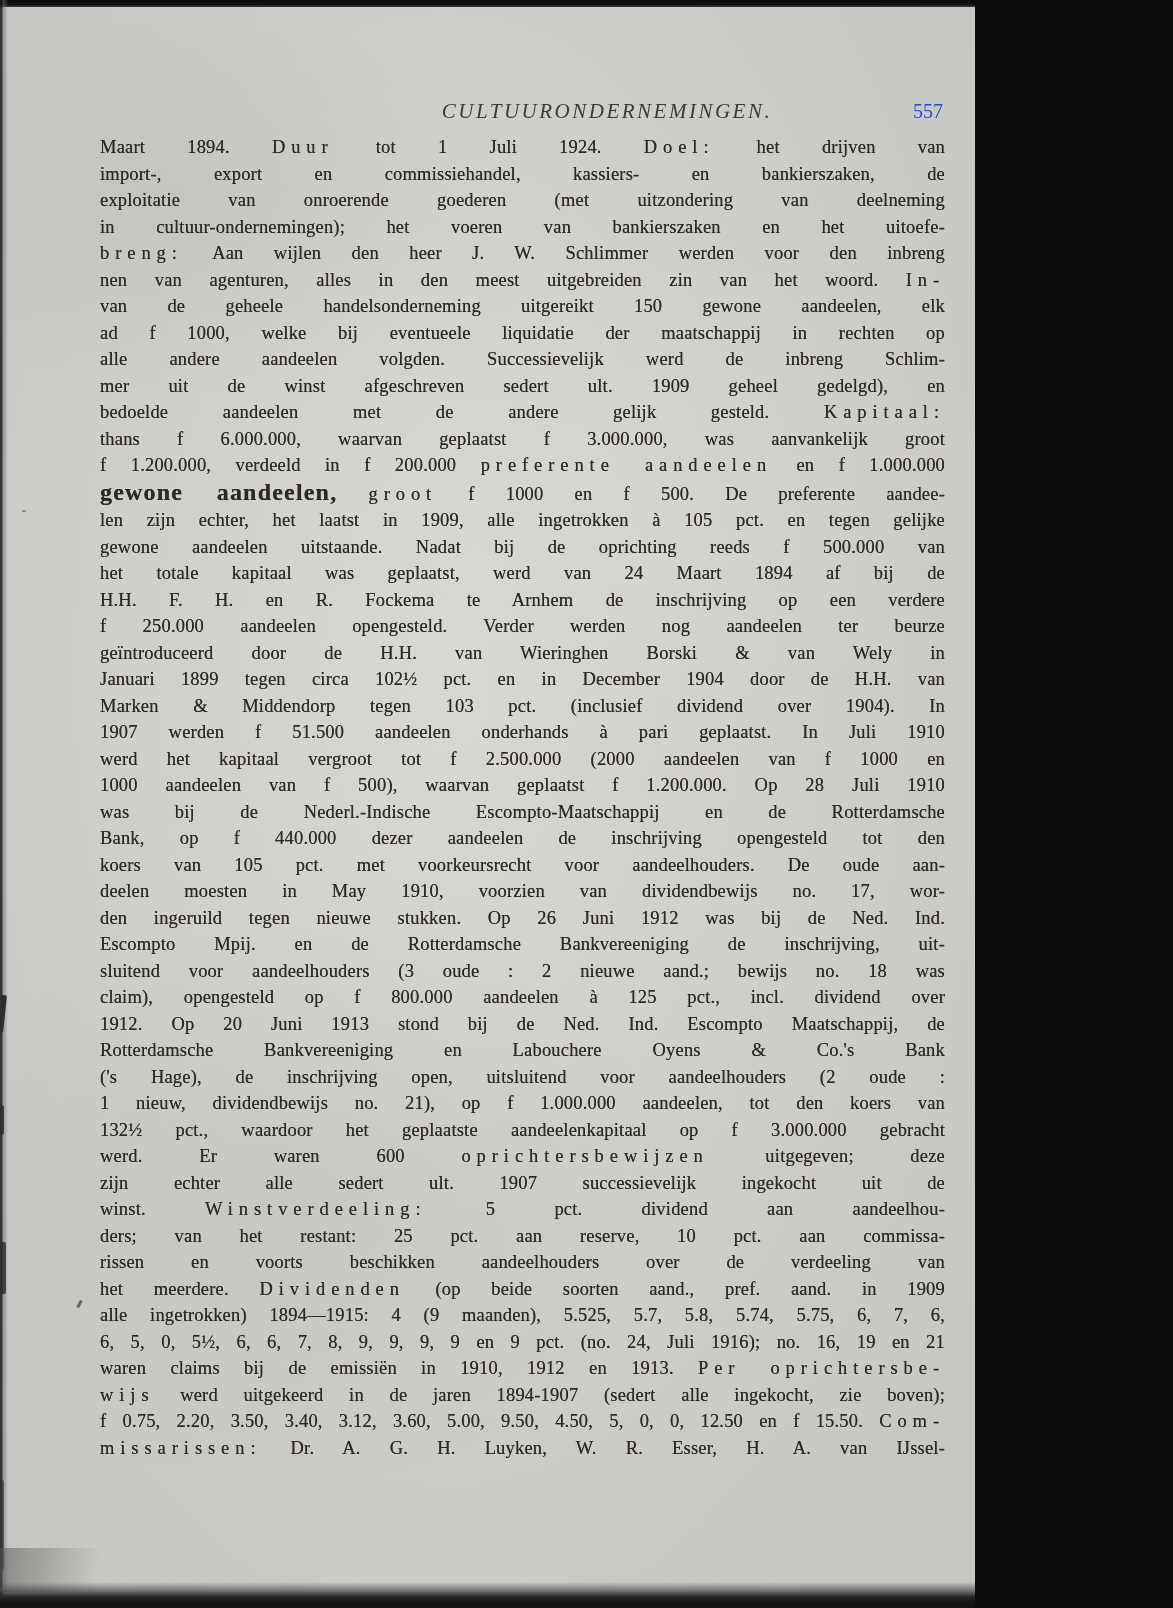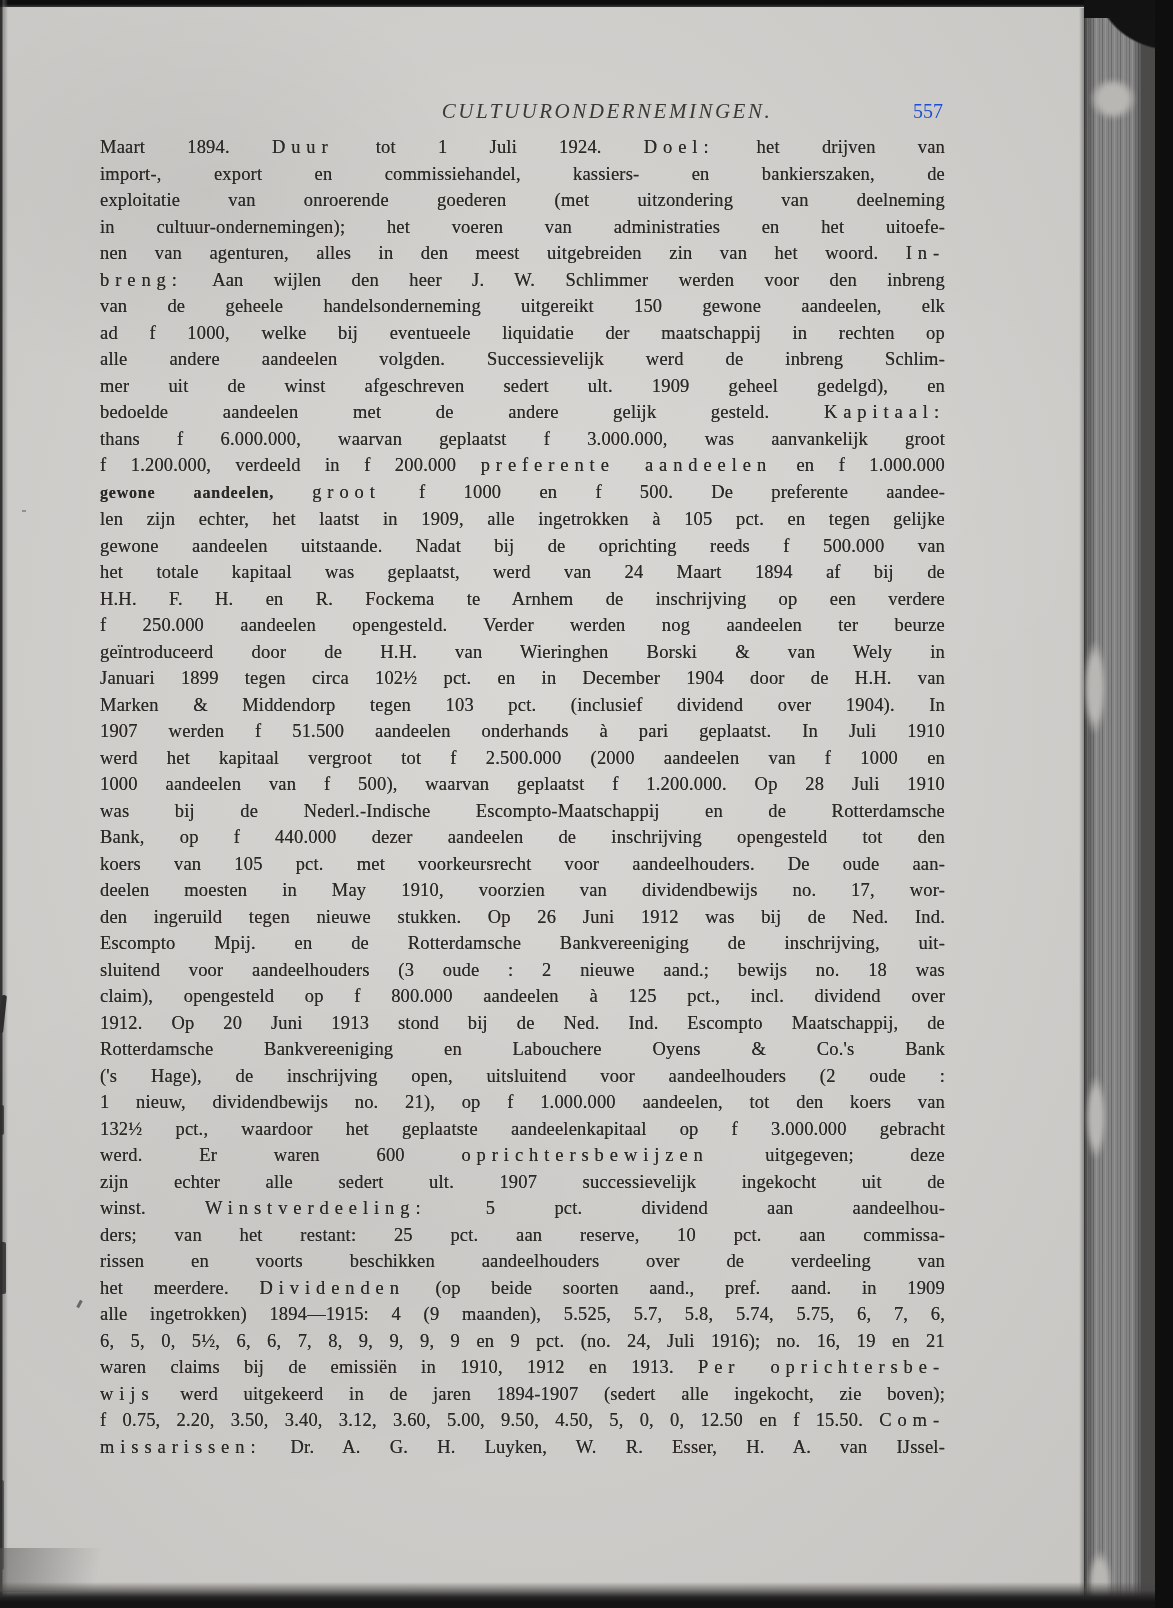--- a/index.html
+++ b/index.html
@@ -1,17 +1,17 @@
 <!DOCTYPE html>
 <html style="--paper: #d6d5d2; --ink: #2b2826;"><head>
 <meta charset="utf-8">
 <style>
   html,body{margin:0;padding:0;background:#0e0e0e;}
   .scan{
-    position:relative;width:1155px;height:1608px;overflow:hidden;
+    position:relative;width:975px;height:1608px;overflow:hidden;
     background:var(--paper,#d6d5d2);
     font-family:"Liberation Serif","DejaVu Serif",serif;
   }
   
   .paper-texture{
     position:absolute;inset:0;pointer-events:none;
     background:
       radial-gradient(ellipse 420px 300px at 18% 12%, rgba(0,0,0,.045), rgba(0,0,0,0) 70%),
       radial-gradient(ellipse 500px 380px at 70% 30%, rgba(255,255,255,.06), rgba(255,255,255,0) 70%),
       radial-gradient(ellipse 600px 420px at 30% 75%, rgba(0,0,0,.035), rgba(0,0,0,0) 70%),
@@ -27,21 +27,21 @@
   .page-number{position:absolute;right:2px;top:1px;font-size:20px;color:#1d4ed8;}
   
   .text-block{
     position:absolute;left:100px;top:134px;width:845px;
     color:var(--ink,#2b2826);font-size:18.5px;line-height:26.5px;
     text-shadow:0 0 .4px rgba(43,40,38,.75);
   }
   .line{text-align:justify;text-align-last:justify;-moz-text-align-last:justify;}
   .line span.n{letter-spacing:.01em;}
   .line span.sp{letter-spacing:.32em;}
-  .line span.b{font-weight:bold;font-size:16px;letter-spacing:.05em;}
+  .line span.b{font-weight:bold;font-size:24px;letter-spacing:.05em;}
   
   .edge-top{position:absolute;left:0;top:0;width:100%;height:7px;
     background:linear-gradient(#0d0d0d 0 4px,#3a3a3a);}
   .edge-left{position:absolute;left:0;top:0;width:8px;height:1596px;
     background:linear-gradient(90deg,rgba(25,25,25,.85) 0 2px,rgba(110,110,110,.5) 3px 4px,rgba(120,120,120,0) 8px);}
   .edge-left-mark{position:absolute;background:#2e2e2e;border-radius:2px;}
   .m1{left:0;top:995px;width:5px;height:38px;transform:rotate(6deg);}
   .m2{left:0;top:1105px;width:4px;height:30px;opacity:.8;}
   .m3{left:0;top:1242px;width:6px;height:52px;opacity:.85;}
   .m4{left:0;top:1480px;width:4px;height:90px;opacity:.6;}
@@ -87,23 +87,23 @@
 
   <div class="header-row">
     <span class="running-title">CULTUURONDERNEMINGEN.</span>
     <span class="page-number">557</span>
   </div>
 
   <div class="text-block">
       <div class="line"><span class="n">Maart 1894. </span><span class="sp">Duur</span><span class="n"> tot 1 Juli 1924. </span><span class="sp">Doel:</span><span class="n"> het drijven van</span></div>
       <div class="line"><span class="n">import-, export en commissiehandel, kassiers- en bankierszaken, de</span></div>
       <div class="line"><span class="n">exploitatie van onroerende goederen (met uitzondering van deelneming</span></div>
-      <div class="line"><span class="n">in cultuur-ondernemingen); het voeren van administraties en het uitoefe-</span></div>
+      <div class="line"><span class="n">in cultuur-ondernemingen); het voeren van bankierszaken en het uitoefe-</span></div>
+      <div class="line"><span class="sp">breng:</span><span class="n"> Aan wijlen den heer J. W. Schlimmer werden voor den inbreng</span></div>
       <div class="line"><span class="n">nen van agenturen, alles in den meest uitgebreiden zin van het woord. </span><span class="sp">In-</span></div>
-      <div class="line"><span class="sp">breng:</span><span class="n"> Aan wijlen den heer J. W. Schlimmer werden voor den inbreng</span></div>
       <div class="line"><span class="n">van de geheele handelsonderneming uitgereikt 150 gewone aandeelen, elk</span></div>
       <div class="line"><span class="n">ad f 1000, welke bij eventueele liquidatie der maatschappij in rechten op</span></div>
       <div class="line"><span class="n">alle andere aandeelen volgden. Successievelijk werd de inbreng Schlim-</span></div>
       <div class="line"><span class="n">mer uit de winst afgeschreven sedert ult. 1909 geheel gedelgd), en</span></div>
       <div class="line"><span class="n">bedoelde aandeelen met de andere gelijk gesteld. </span><span class="sp">Kapitaal:</span></div>
       <div class="line"><span class="n">thans f 6.000.000, waarvan geplaatst f 3.000.000, was aanvankelijk groot</span></div>
       <div class="line"><span class="n">f 1.200.000, verdeeld in f 200.000 </span><span class="sp">preferente aandeelen</span><span class="n"> en f 1.000.000</span></div>
       <div class="line"><span class="b">gewone aandeelen,</span><span class="n"> </span><span class="sp">groot</span><span class="n"> f 1000 en f 500.  De preferente aandee-</span></div>
       <div class="line"><span class="n">len zijn echter, het laatst in 1909, alle ingetrokken à 105 pct. en tegen gelijke</span></div>
       <div class="line"><span class="n">gewone aandeelen uitstaande.  Nadat bij de oprichting reeds f 500.000 van</span></div>

